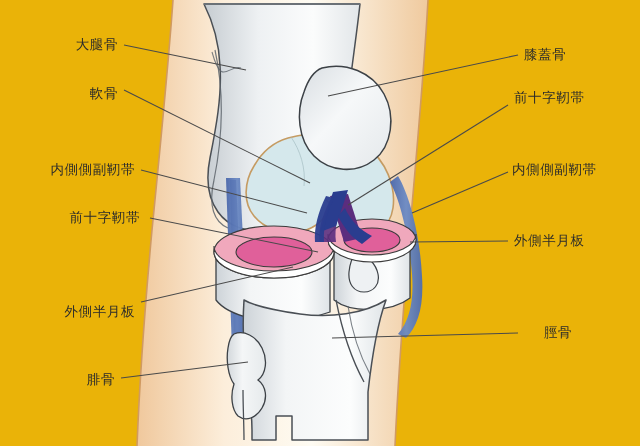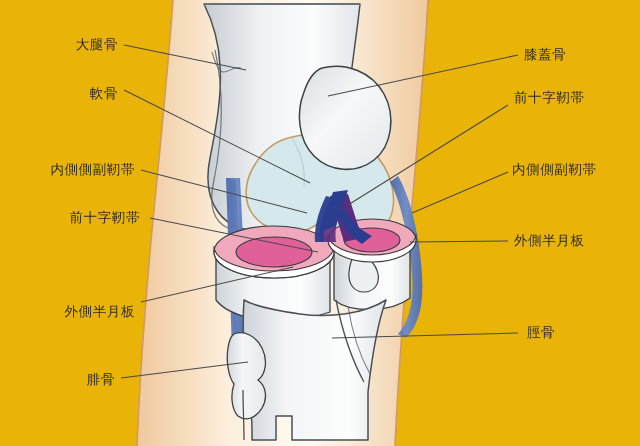--- a/index.html
+++ b/index.html
@@ -212,16 +212,16 @@
       <div class="label left" style="left: 135px; top: 170px; color: rgb(43, 43, 43);">内側側副靭帯</div>
       <div class="label left" style="left: 140px; top: 218px; color: rgb(43, 43, 43);">前十字靭帯</div>
       <div class="label left" style="left: 135px; top: 312px; color: rgb(43, 43, 43);">外側半月板</div>
       <div class="label left" style="left: 115px; top: 380px; color: rgb(43, 43, 43);">腓骨</div>
     </div>
   <div id="labels-right">
       <div class="label right" style="left: 524px; top: 55px; color: rgb(43, 43, 43);">膝蓋骨</div>
       <div class="label right" style="left: 514px; top: 98px; color: rgb(43, 43, 43);">前十字靭帯</div>
       <div class="label right" style="left: 512px; top: 170px; color: rgb(43, 43, 43);">内側側副靭帯</div>
       <div class="label right" style="left: 514px; top: 241px; color: rgb(43, 43, 43);">外側半月板</div>
-      <div class="label right" style="left: 527px; top: 333px; color: rgb(43, 43, 43);">脛骨</div>
+      <div class="label right" style="left: 544px; top: 333px; color: rgb(43, 43, 43);">脛骨</div>
     </div>
 
 </div>
 
 </body></html>

